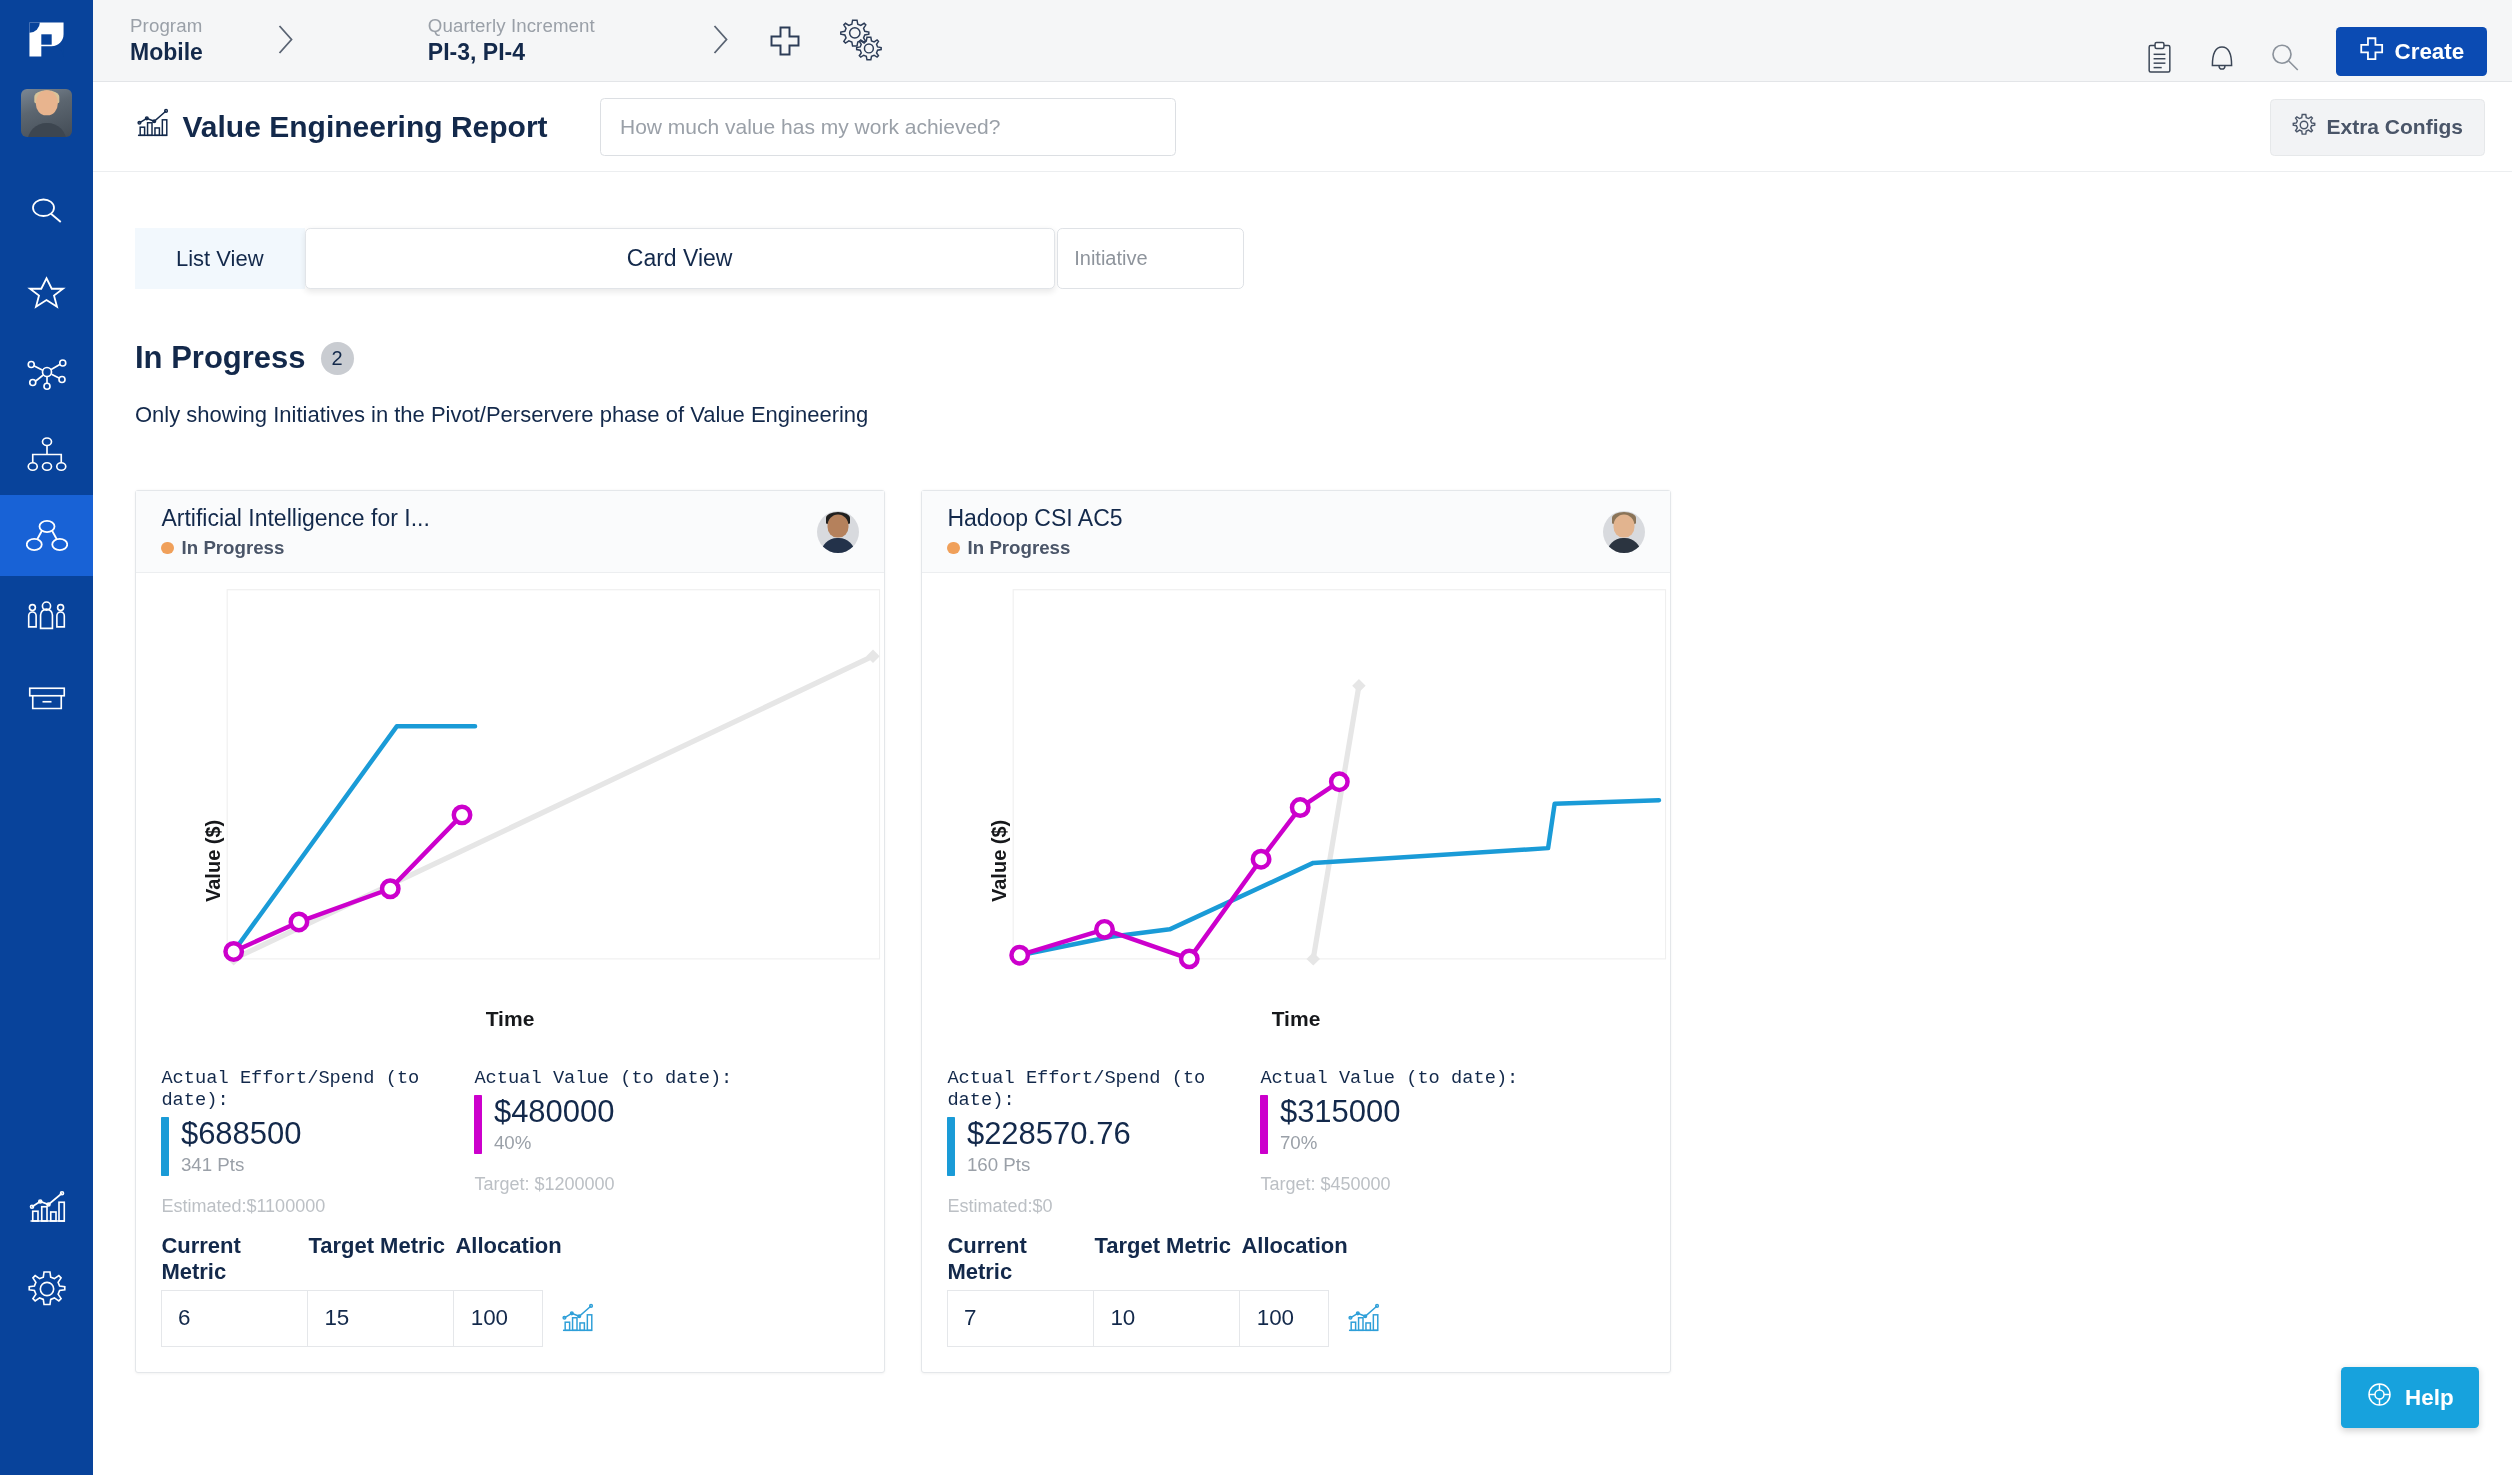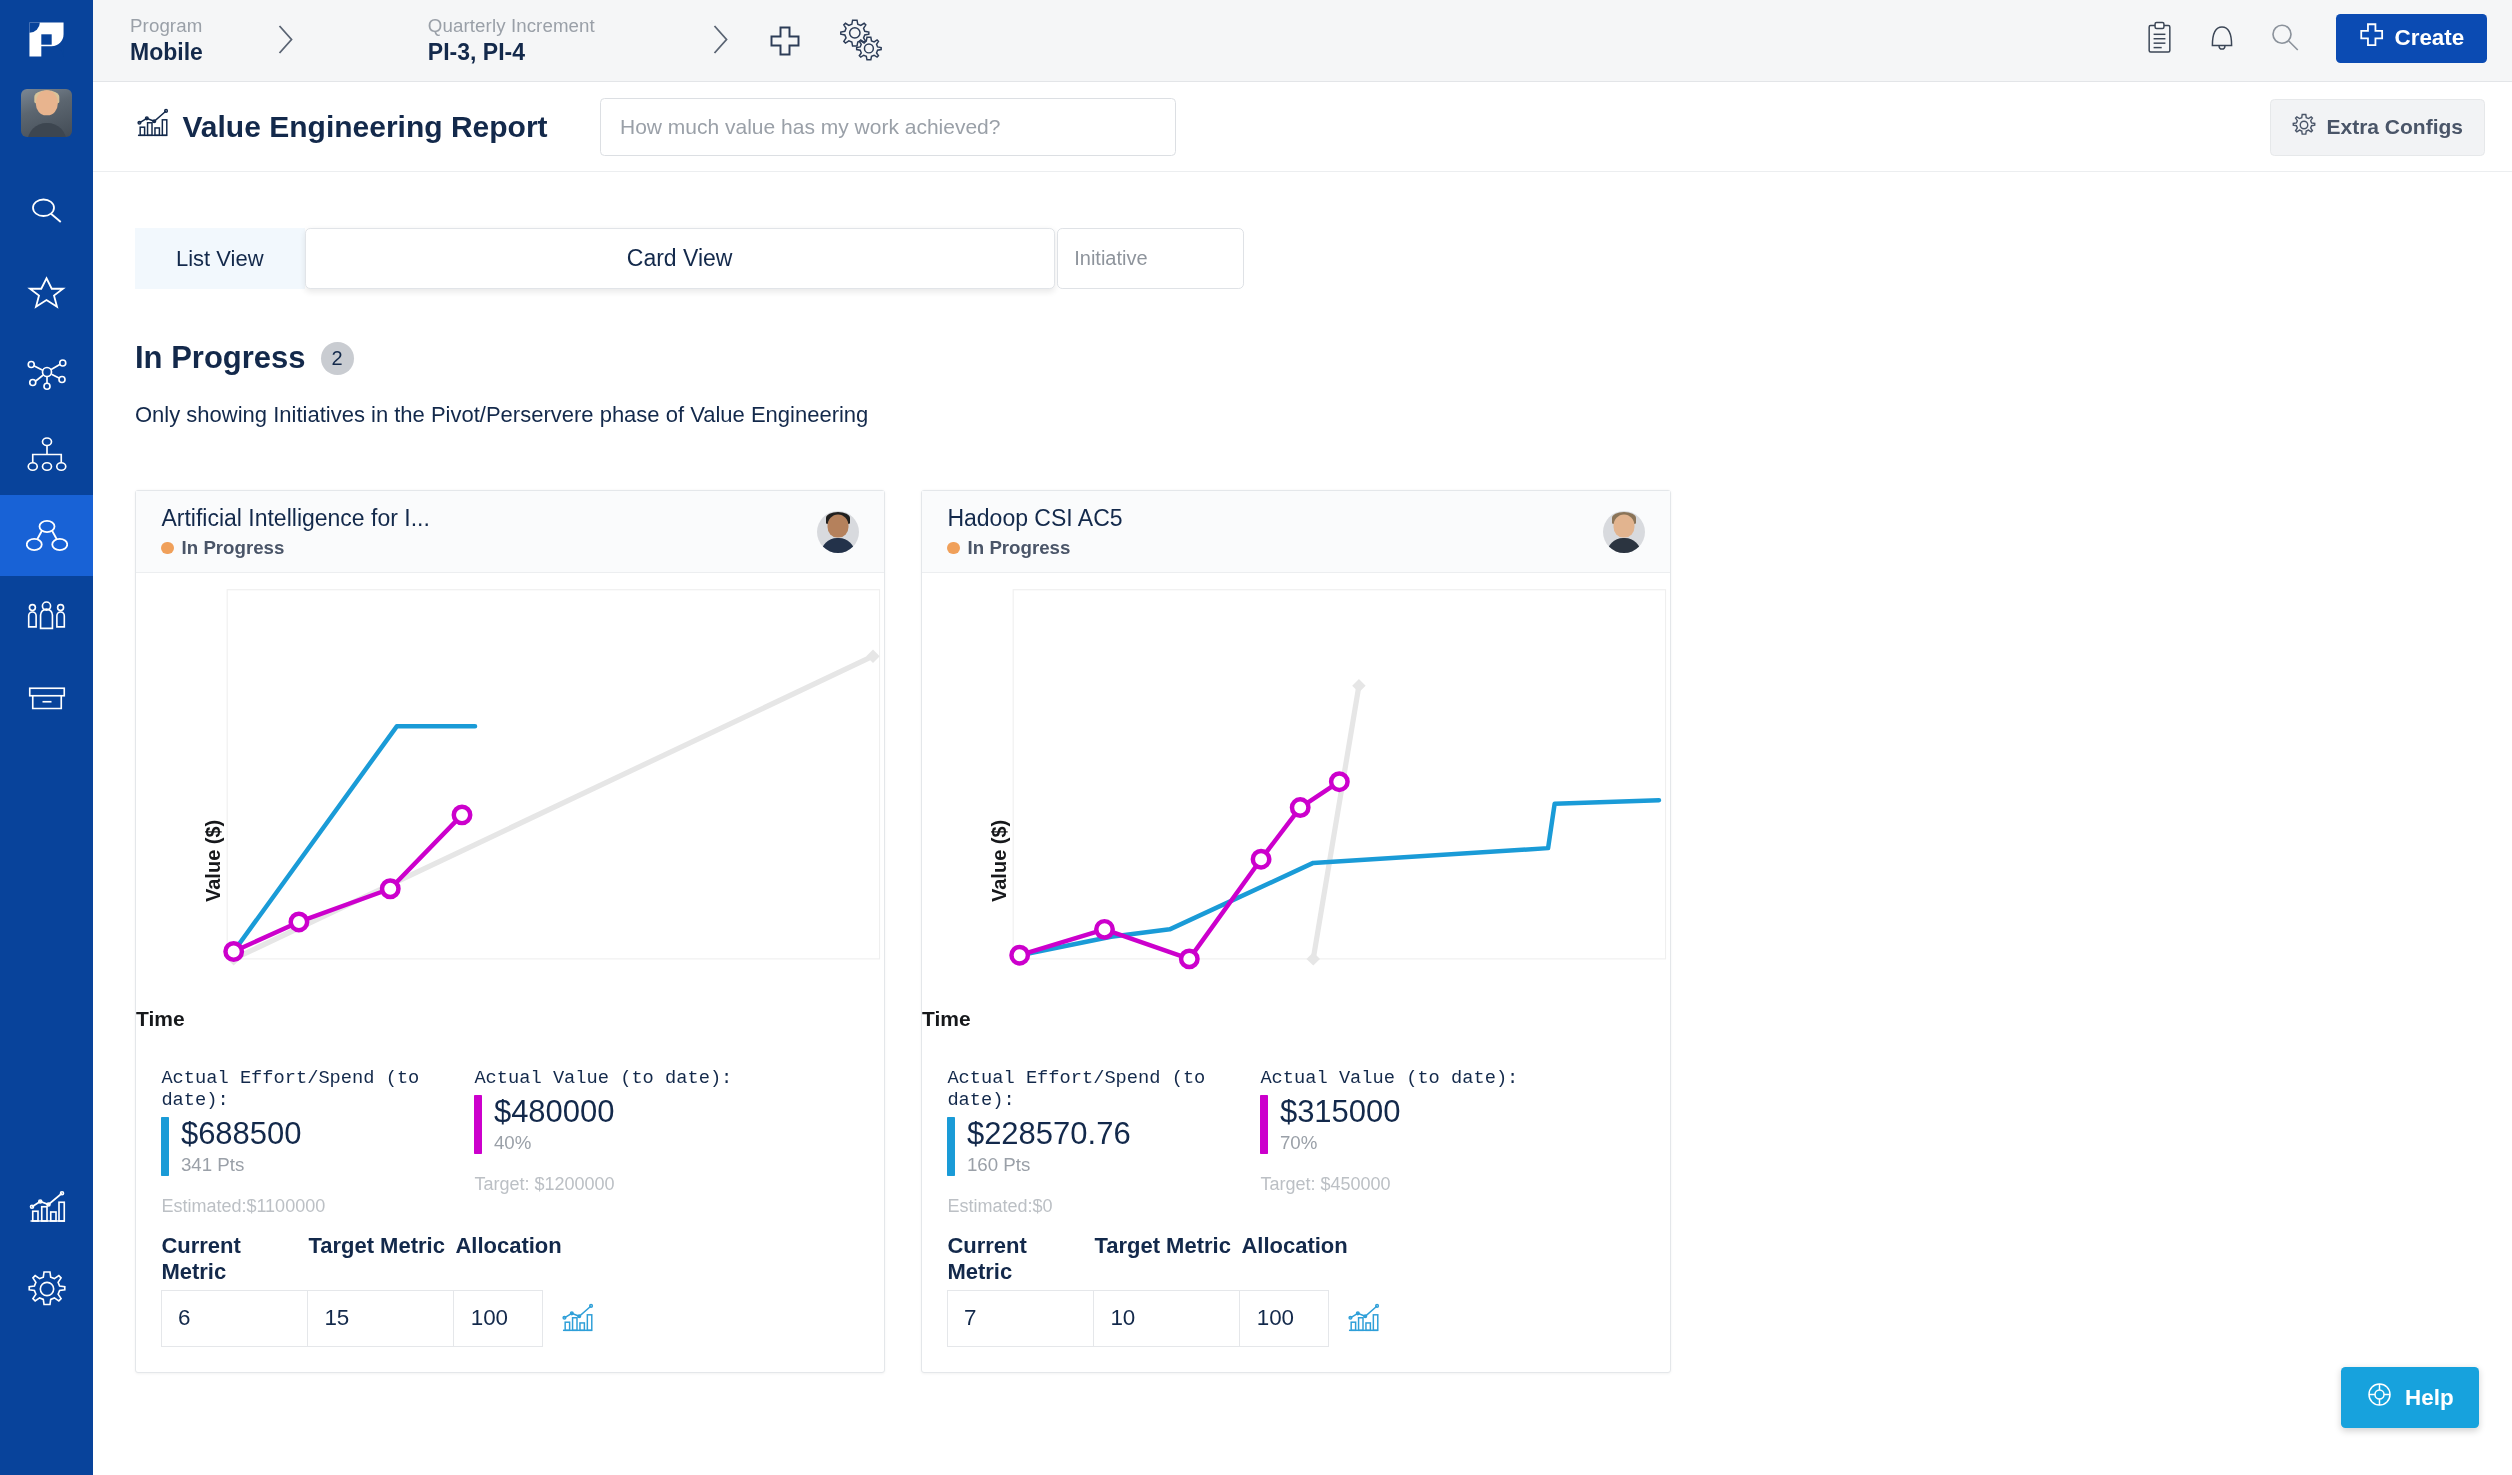--- a/index.html
+++ b/index.html
@@ -60,21 +60,21 @@
     display: flex; align-items: center;
   }
   .crumb { display:flex; flex-direction:column; justify-content:center; cursor:pointer; }
   .crumb .lbl { font-size: 18.7px; color: #9aa0a8; line-height: 1.35; letter-spacing:0.1px;}
   .crumb .val { font-size: 23px; color: #13294b; font-weight: 600; line-height: 1.3; }
   .crumb-1 { margin-left: 37px; }
   .crumb-2 { margin-left: 129px; }
   .chev { margin-left: 69px; color:#5a6473; }
   .chev2 { margin-left: 112px; color:#5a6473; }
   .topbar-icon { margin-left: 33px; cursor: pointer; display:flex; align-items:center;}
-  .topbar-right { position:absolute; right: 0; top:0; height:76px; display:flex; align-items:center; }
+  .topbar-right { position:absolute; right: 0; top:0; height:76px; display:flex; align-items:flex-end; }
   .tb-ic { width: 63px; display:flex; align-items:center; justify-content:center; cursor:pointer; }
   .create-btn {
     margin-left: 19.4px; margin-right: 25.4px;
     background: #0b4bb3; color: #fff;
     height: 49px; padding: 0 22.4px; border-radius: 4.5px;
     display: flex; align-items: center; gap: 10.5px;
     font-size: 22.4px; font-weight: 600; cursor: pointer;
   }
 
   
@@ -175,21 +175,21 @@
   .av.a2 .f { background:#e2b48f; } .av.a2 .h { background:#8a7458; } .av.a2 .b { background:#2b3440; }
 
   .chart-area { height: 486px; position:relative; }
   .chart-svg { position:absolute; left:0; top:0; }
   .axis-label-y {
     position:absolute; font-size: 20px; font-weight:700; color:#16181b;
     transform: rotate(-90deg); transform-origin: left top; white-space:nowrap;
   }
   .axis-label-x {
     position:absolute; font-size: 21px; font-weight:700; color:#16181b;
-    width:100%; text-align:left;
+    width:100%; text-align:center;
   }
 
   .kpis { display:flex; padding: 0 25.4px; margin-top: 7.5px; }
   .kpi { width: 313px; }
   .kpi .k-lbl { font-size: 18.7px; color:#13294b;font-family:Liberation Mono, monospace; }
   .kpi .k-row { display:flex; align-items:stretch; margin-top: 6px; }
   .k-bar { width: 7.5px; border-radius: 0.7px; flex:none; }
   .k-txt { margin-left: 12px; }
   .k-val { font-size: 31px; color:#13294b; line-height:1.12; }
   .k-sub { font-size: 18.7px; color:#9aa0a8; margin-top: 3px; }

